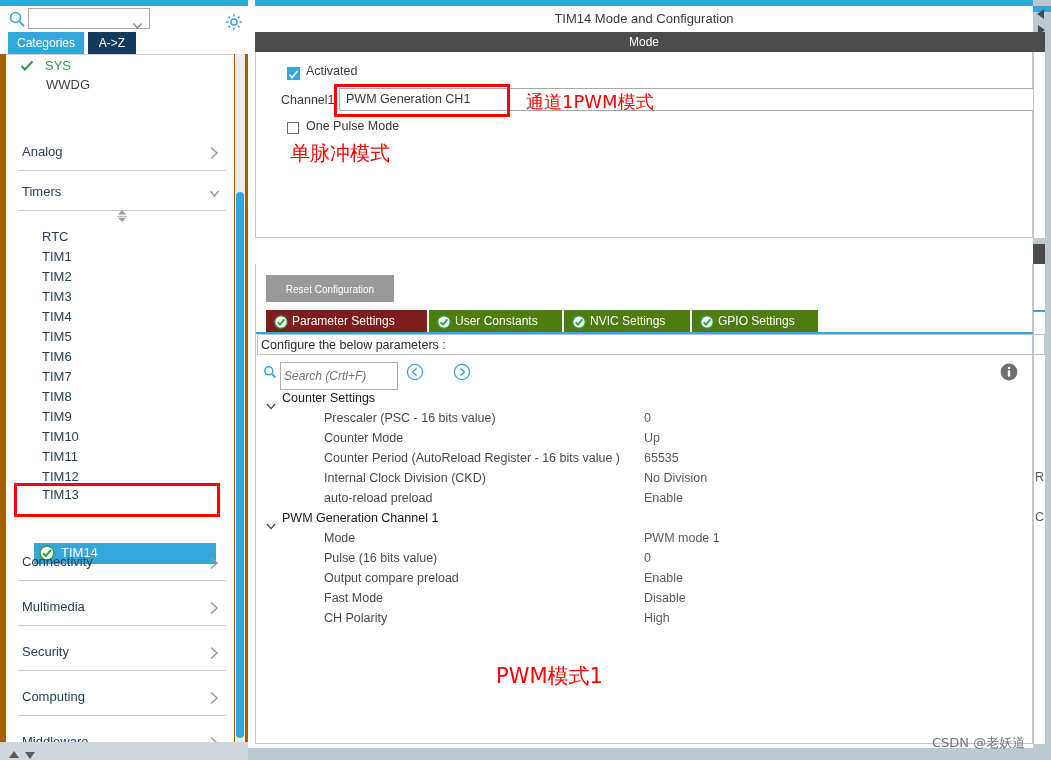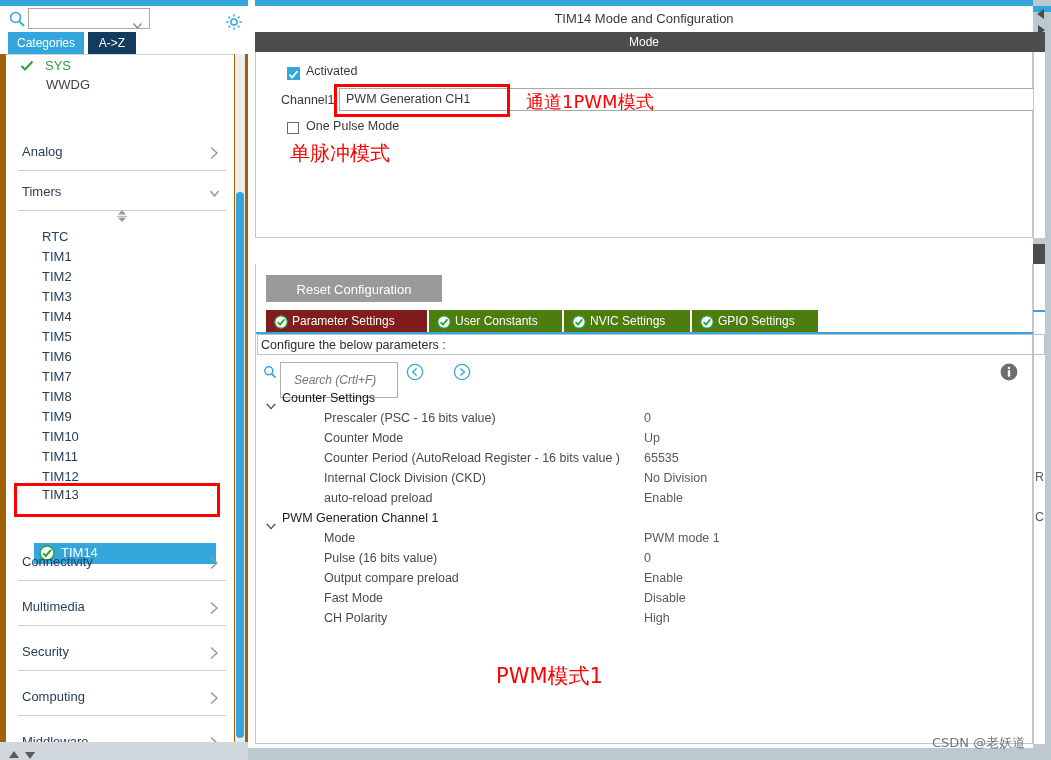--- a/index.html
+++ b/index.html
@@ -253,24 +253,24 @@
   #config-body {
     position: absolute; left: 0; top: 264px;
     width: 778px; height: 480px;
     background: #ffffff;
     border-left: 1px solid #c6c6c6;
     border-right: 1px solid #c6c6c6;
     border-bottom: 1px solid #c6c6c6;
   }
   #reset-btn {
     position: absolute; left: 10px; top: 11px;
-    width: 176px; height: 27px;
+    width: 128px; height: 27px;
     background: #9a9a9a;
     color: #ffffff;
-    font-size: 13px;
+    font-size: 10px;
     text-align: center;
     line-height: 27px;
     border: none;
     cursor: default;
   }
   #tab-strip {
     position: absolute; left: 0; top: 46px;
     width: 778px; height: 22px;
   }
   .cfg-tab {
@@ -302,28 +302,28 @@
     line-height: 20px;
     padding-left: 3px;
   }
   #param-search-row {
     position: absolute; left: 0; top: 95px;
     width: 778px; height: 30px;
   }
   #psr-icon { position: absolute; left: 7px; top: 6px; width: 14px; height: 14px; }
   #param-search-input {
     position: absolute; left: 24px; top: 3px;
-    width: 118px; height: 36px;
+    width: 118px; height: 28px;
     border: 1px solid #b0b0b0;
     background: #ffffff;
     font-size: 12px;
     font-style: italic;
     color: #9a9a9a;
     font-family: "Liberation Sans", sans-serif;
-    padding-left: 13px;
+    padding-left: 3px;
     outline: none;
   }
   #nav-prev { position: absolute; left: 150px; top: 4px; width: 18px; height: 18px; }
   #nav-next { position: absolute; left: 197px; top: 4px; width: 18px; height: 18px; }
   #info-icon { position: absolute; left: 743px; top: 3px; width: 20px; height: 20px; }
 
   #param-tree {
     position: absolute; left: 0; top: 126px;
     width: 778px; height: 350px;
   }

